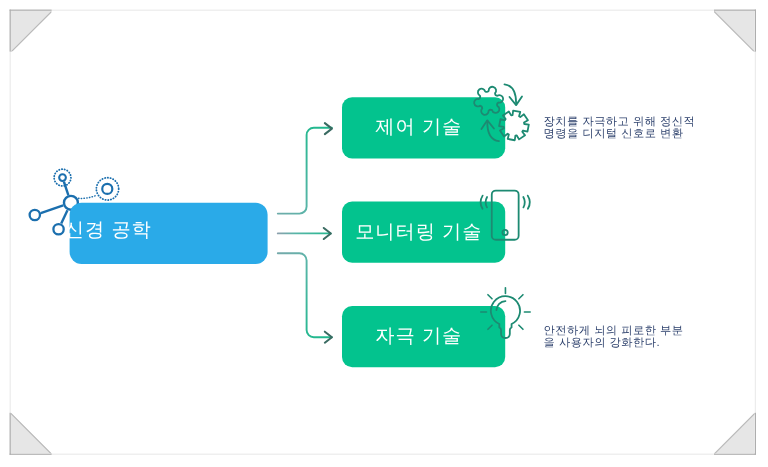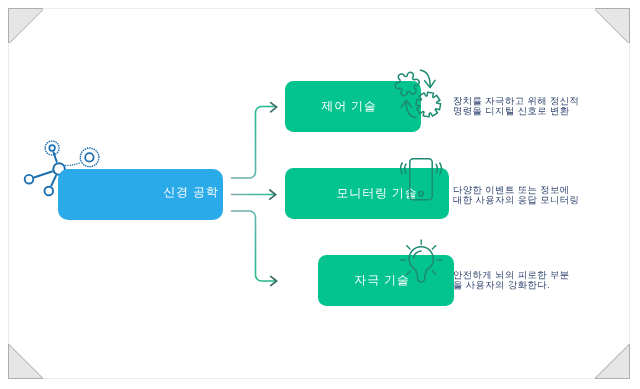--- a/index.html
+++ b/index.html
@@ -14,25 +14,25 @@
   .c-tl::after{transform:rotate(-45deg);}
   .c-tr{right:-1px;top:-1px;border-top:1px solid #aeaeae;border-right:1px solid #aeaeae;}
   .c-tr::before{right:0;top:0;border-top:34px solid #e6e6e6;border-left:34px solid transparent;}
   .c-tr::after{transform:rotate(45deg);}
   .c-bl{left:-1px;bottom:-1px;border-bottom:1px solid #aeaeae;border-left:1px solid #aeaeae;}
   .c-bl::before{left:0;bottom:0;border-bottom:34px solid #e6e6e6;border-right:34px solid transparent;}
   .c-bl::after{transform:rotate(45deg);}
   .c-br{right:-1px;bottom:-1px;border-bottom:1px solid #aeaeae;border-right:1px solid #aeaeae;}
   .c-br::before{right:0;bottom:0;border-bottom:34px solid #e6e6e6;border-left:34px solid transparent;}
   .c-br::after{transform:rotate(-45deg);}
-  .box{position:absolute;border-radius:10px;display:flex;align-items:center;justify-content:flex-end;color:#fff;}
+  .box{position:absolute;border-radius:10px;display:flex;align-items:center;justify-content:flex-start;color:#fff;}
   .main-box{left:58px;top:168.5px;width:164.5px;height:51px;background:#2AAAE8;}
   .gbox{position:absolute;width:136px;height:50.8px;background:#03C38E;left:285px;border-radius:8.5px;display:flex;align-items:center;justify-content:center;color:#fff;}
-  .g1{top:81.2px;} .g2{top:168.3px;padding-left:28px;} .g3{top:255.4px;margin-left:33px;}
-  .boxlabel{font-size:12px;letter-spacing:0.8px;position:relative;left:-4px;}
+  .g1{top:81.2px;} .g2{top:168.3px;} .g3{top:255.4px;}
+  .boxlabel{font-size:16px;letter-spacing:0.8px;position:relative;left:-4px;}
   .main-box .boxlabel{position:relative;top:-1.5px;}
   .desc{position:absolute;font-size:9.4px;color:#2b3f6b;line-height:10.3px;left:453px;white-space:pre-line;letter-spacing:0.4px;}
   .lay{position:absolute;left:0;top:0;width:640px;height:389px;overflow:visible;pointer-events:none;}
 </style>
 </head>
 <body>
 
 <div id="stage">
 <div class="slide">
   <div class="corner c-tl"></div>
@@ -134,17 +134,15 @@
       <line x1="406.8" y1="272.8" x2="410.2" y2="269.4"></line>
       <line x1="436.0" y1="244.0" x2="432.6" y2="247.4"></line>
       <line x1="442.0" y1="258.4" x2="437.2" y2="258.4"></line>
       <line x1="436.0" y1="272.8" x2="432.6" y2="269.4"></line>
     </g>
   </g>
 </svg>
 
 <div class="desc" style="top:96px">장치를 자극하고 위해 정신적
 명령을 디지털 신호로 변환</div>
-<div class="desc" style="top:185px">다양한 이벤트 또는 정보에
-대한 사용자의 응답 모니터링</div>
 <div class="desc" style="top:270px">안전하게 뇌의 피로한 부분
 을 사용자의 강화한다.</div>
 </div>
 
 </body></html>

